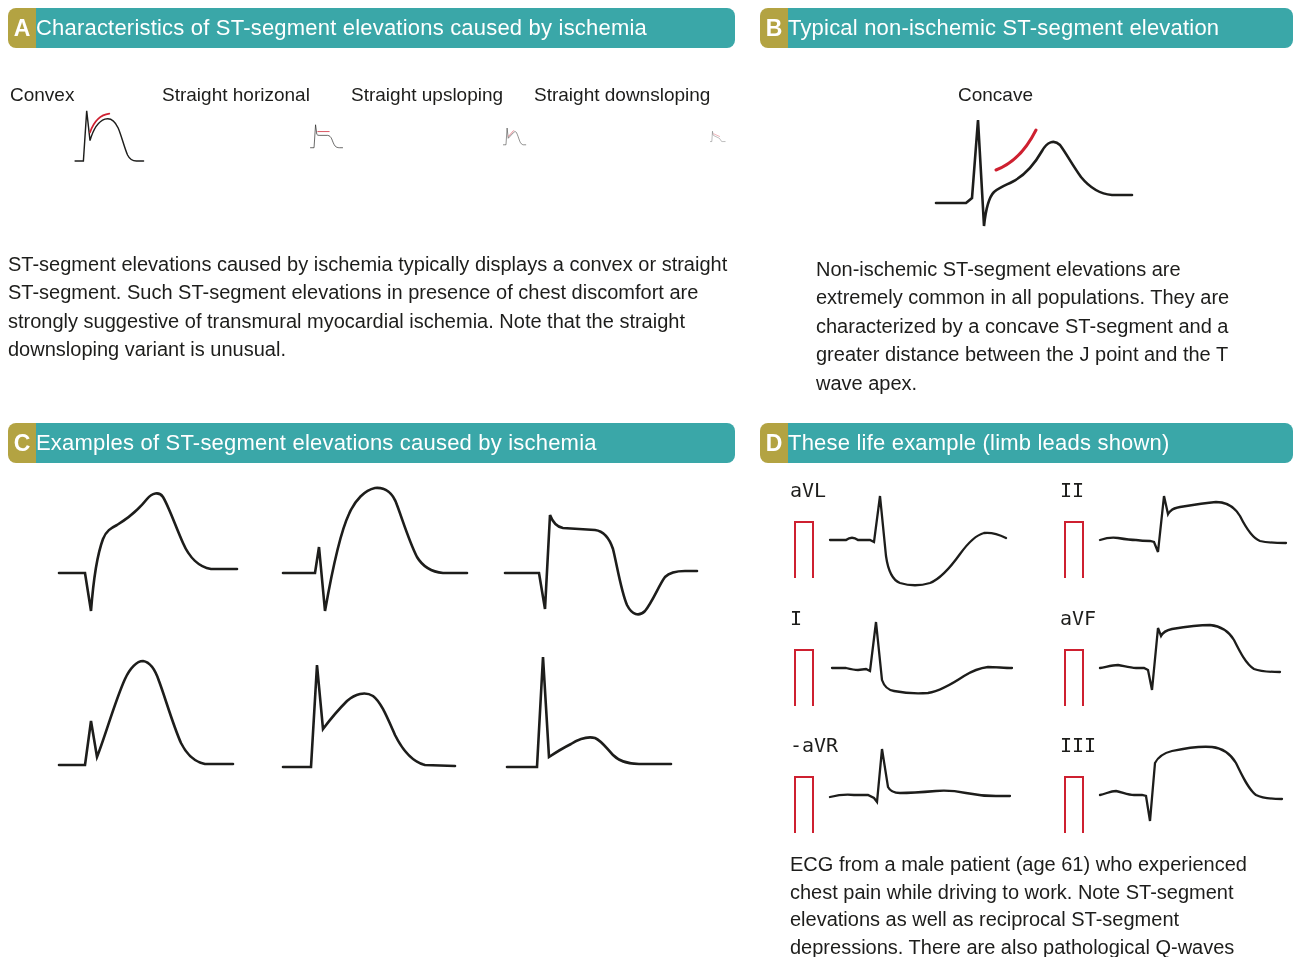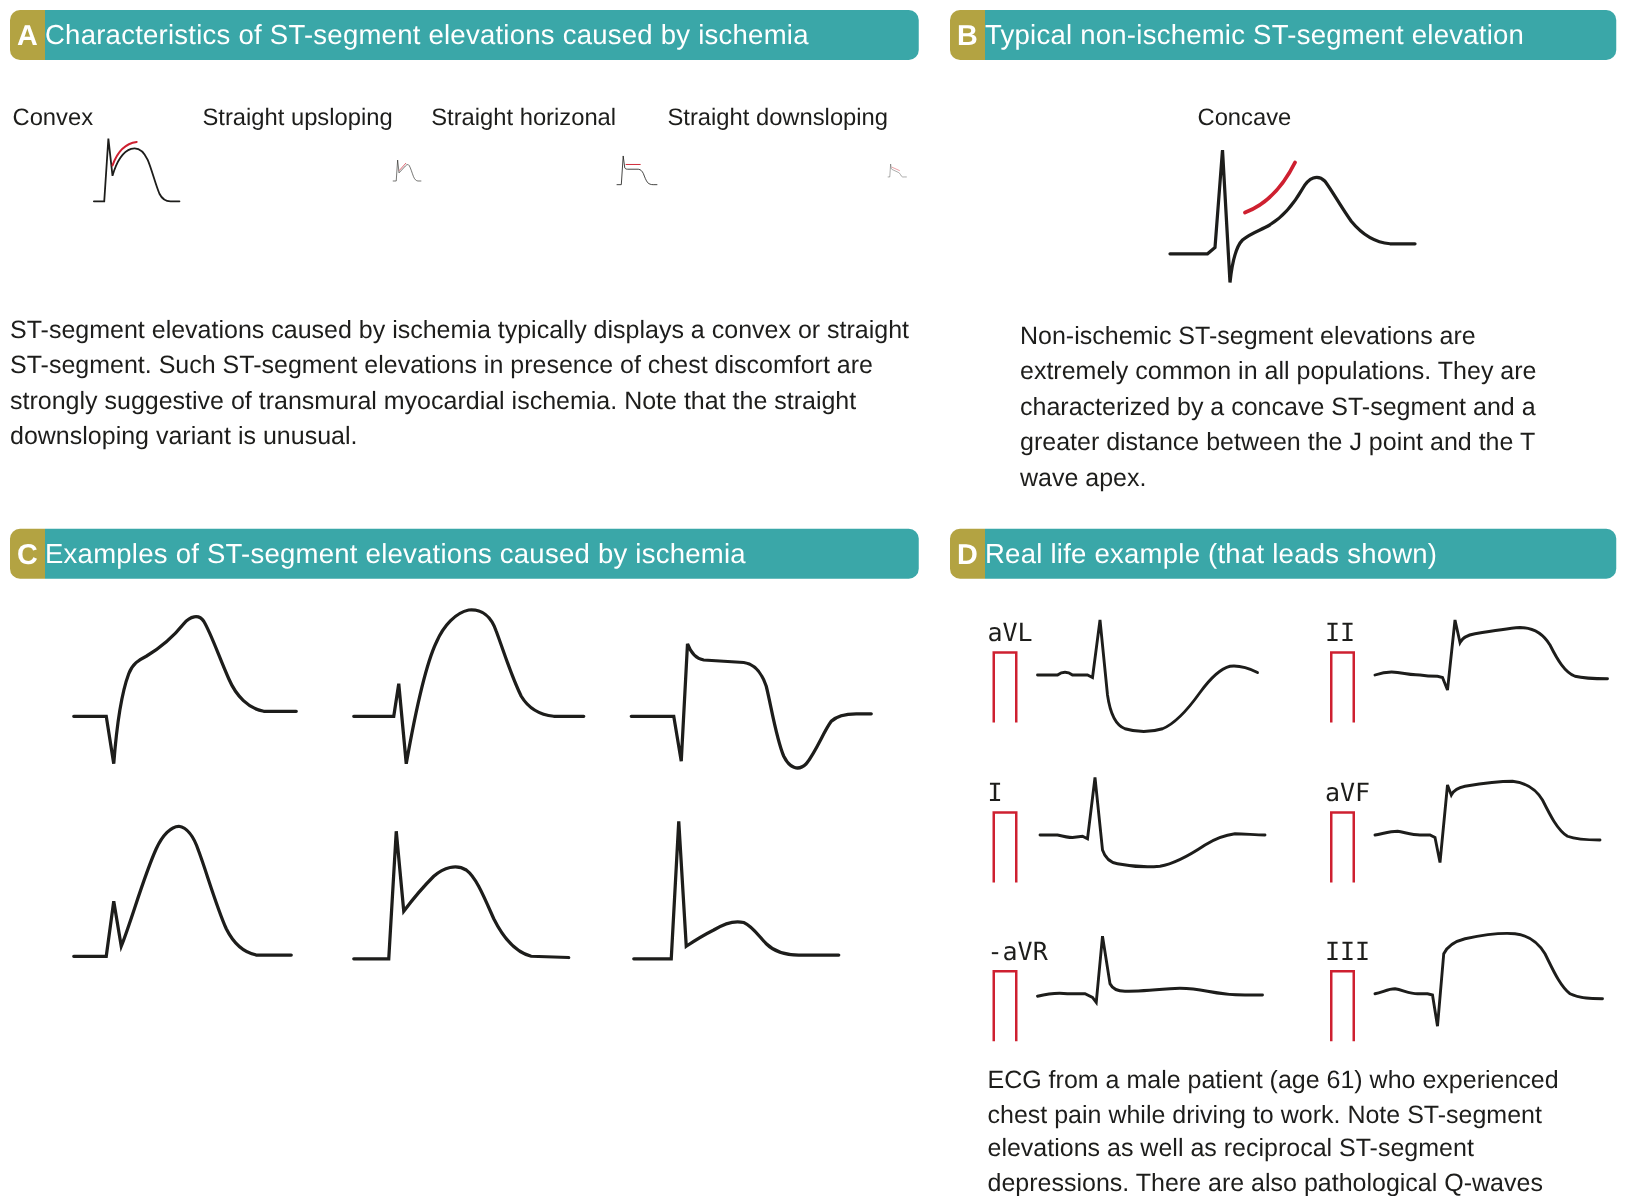--- a/index.html
+++ b/index.html
@@ -38,21 +38,21 @@
   #concave-label{position:absolute;top:76px;left:198px;font-size:19px;}
   #b-wave{position:absolute;top:100px;left:172px;}
 
   .c-grid{position:absolute;top:50px;left:38px;display:grid;
           grid-template-columns:224px 224px 224px;grid-row-gap:12px;}
 
   .d-cell{position:absolute;width:240px;height:125px;}
   .d0{left:30px;top:55px}.d1{left:300px;top:55px}
   .d2{left:30px;top:183px}.d3{left:300px;top:183px}
   .d4{left:30px;top:310px}.d5{left:300px;top:310px}
-  .d-label{font-family:"DejaVu Sans Mono",monospace;font-size:20px;margin-top:16px;}
+  .d-label{font-family:"DejaVu Sans Mono",monospace;font-size:20px;}
   .d-pulse{position:absolute;left:2px;top:40px;}
   .d-trace{position:absolute;left:36px;top:10px;}
 </style>
 </head>
 <body>
 
 <div class="canvas">
 
   <div class="panel" id="panelA">
     <div class="header">
@@ -60,32 +60,32 @@
       <div class="bar">Characteristics of ST-segment elevations caused by ischemia</div>
     </div>
     <div class="wf-row">
       <div class="wf-cell wa0">
         <div class="wf-label">Convex</div>
         <svg width="150" height="105" viewBox="0 0 155 105">
           <path class="trace" d="M2 97 L17 97 L23 6 L29 60 C35 39 44 25 56 21 C66 18 74 24 80 37 C86 51 91 72 97 86 C101 94 107 97 113 97 L126 97"></path>
           <path class="redline" d="M29 45 C36 25 48 13 64 11"></path>
         </svg>
       </div>
+      <div class="wf-cell wa2">
+        <div class="wf-label">Straight horizonal</div>
+        <svg width="150" height="105" viewBox="0 0 155 105">
+          <path class="trace" d="M2 97 L16 97 L22 6 L27 44 C29 47 32 48 36 48 L70 48 C78 49 82 54 86 62 C90 72 94 84 100 91 C104 95 110 97 117 97 L129 97"></path>
+          <path class="redline" d="M31 33 L76 33"></path>
+        </svg>
+      </div>
       <div class="wf-cell wa1">
         <div class="wf-label">Straight upsloping</div>
         <svg width="150" height="105" viewBox="0 0 155 105">
           <path class="trace" d="M2 97 L16 97 L22 7 L28 62 L56 32 C62 25 68 25 72 31 C78 42 84 62 90 78 C95 90 101 96 109 97 L122 97"></path>
           <path class="redline" d="M30 51 L57 21"></path>
-        </svg>
-      </div>
-      <div class="wf-cell wa2">
-        <div class="wf-label">Straight horizonal</div>
-        <svg width="150" height="105" viewBox="0 0 155 105">
-          <path class="trace" d="M2 97 L16 97 L22 6 L27 44 C29 47 32 48 36 48 L70 48 C78 49 82 54 86 62 C90 72 94 84 100 91 C104 95 110 97 117 97 L129 97"></path>
-          <path class="redline" d="M31 33 L76 33"></path>
         </svg>
       </div>
       <div class="wf-cell wa3">
         <div class="wf-label">Straight downsloping</div>
         <svg width="150" height="105" viewBox="0 0 155 105">
           <path class="trace" d="M2 97 L16 97 L22 6 L27 39 C29 42 31 44 34 45 L78 66 C84 69 88 74 91 80 C94 87 98 93 104 96 C109 98 114 97 120 97 L133 97"></path>
           <path class="redline" d="M33 29 L84 52"></path>
         </svg>
       </div>
     </div>
@@ -128,21 +128,21 @@
       </svg>
       <svg width="210" height="160" viewBox="0 0 200 160">
         <path class="trace" d="M8 122 L38 122 L44 12 L50 112 C56 108 64 103 72 99 C80 94 88 91 96 93 C103 96 108 104 114 110 C120 116 130 119 140 119 L172 119"></path>
       </svg>
     </div>
   </div>
 
   <div class="panel" id="panelD">
     <div class="header">
       <div class="badge">D</div>
-      <div class="bar">Real life example (that leads shown)</div>
+      <div class="bar">These life example (limb leads shown)</div>
     </div>
 
     <div class="d-cell d0">
       <div class="d-label">aVL</div>
       <svg class="d-pulse" width="26" height="64" viewBox="0 0 26 64">
         <path class="pulse" d="M3 60 L3 4 L21 4 L21 60"></path>
       </svg>
       <svg class="d-trace" width="200" height="110" viewBox="0 0 200 110">
         <path class="trace thin" d="M4 52 L20 52 C24 49 28 49 32 52 L44 52 L48 54 L54 8 L60 68 C62 82 66 92 74 95 C84 98 94 98 104 95 C114 91 124 80 134 66 C142 55 150 47 158 45 C166 44 174 47 180 50"></path>
       </svg>

